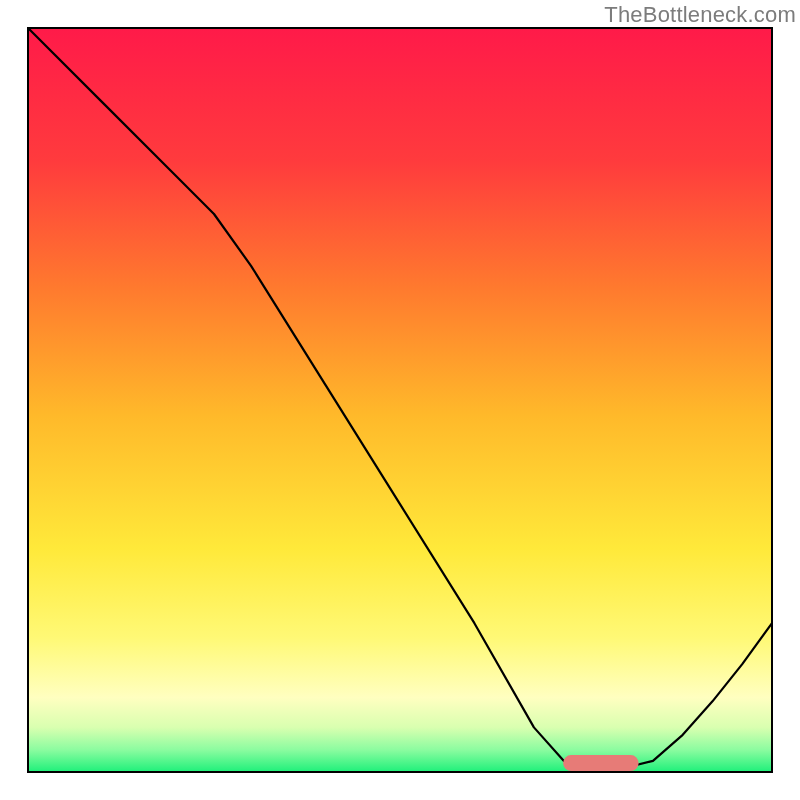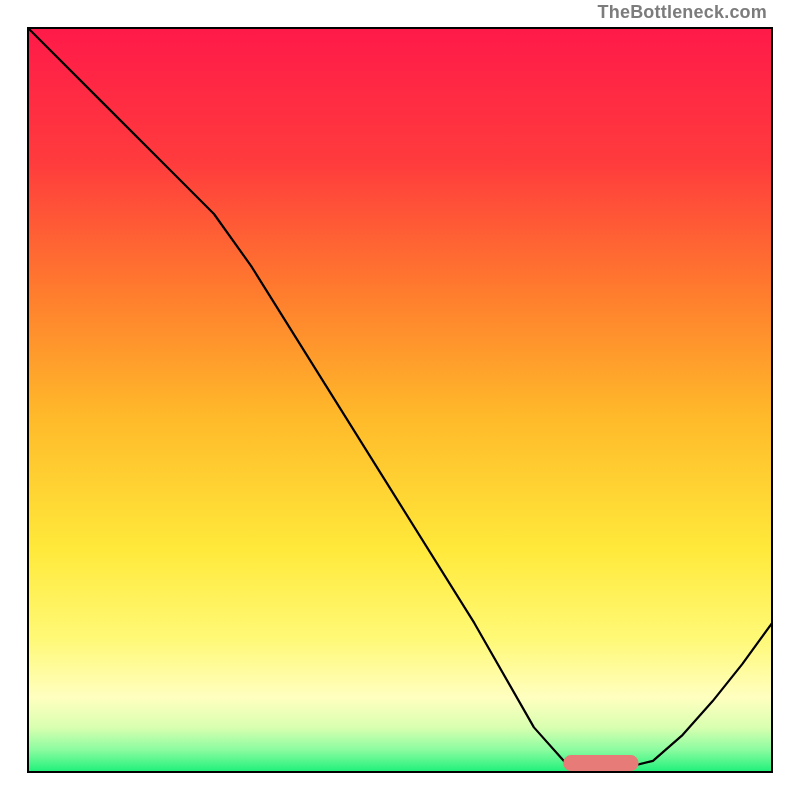--- a/index.html
+++ b/index.html
@@ -19,23 +19,23 @@
     position: absolute;
     top: 0;
     left: 0;
     width: 800px;
     height: 800px;
     display: block;
   }
   .watermark {
     position: absolute;
     top: 2px;
-    right: 33px;
-    font-size: 18px;
-    font-weight: 700;
+    right: 4px;
+    font-size: 22px;
+    font-weight: 400;
     color: #7c7c7c;
     letter-spacing: 0.2px;
     user-select: none;
   }
 </style>
 </head>
 <body>
 
 <div class="chart-wrap">
   <svg class="chart" viewBox="0 0 800 800">

